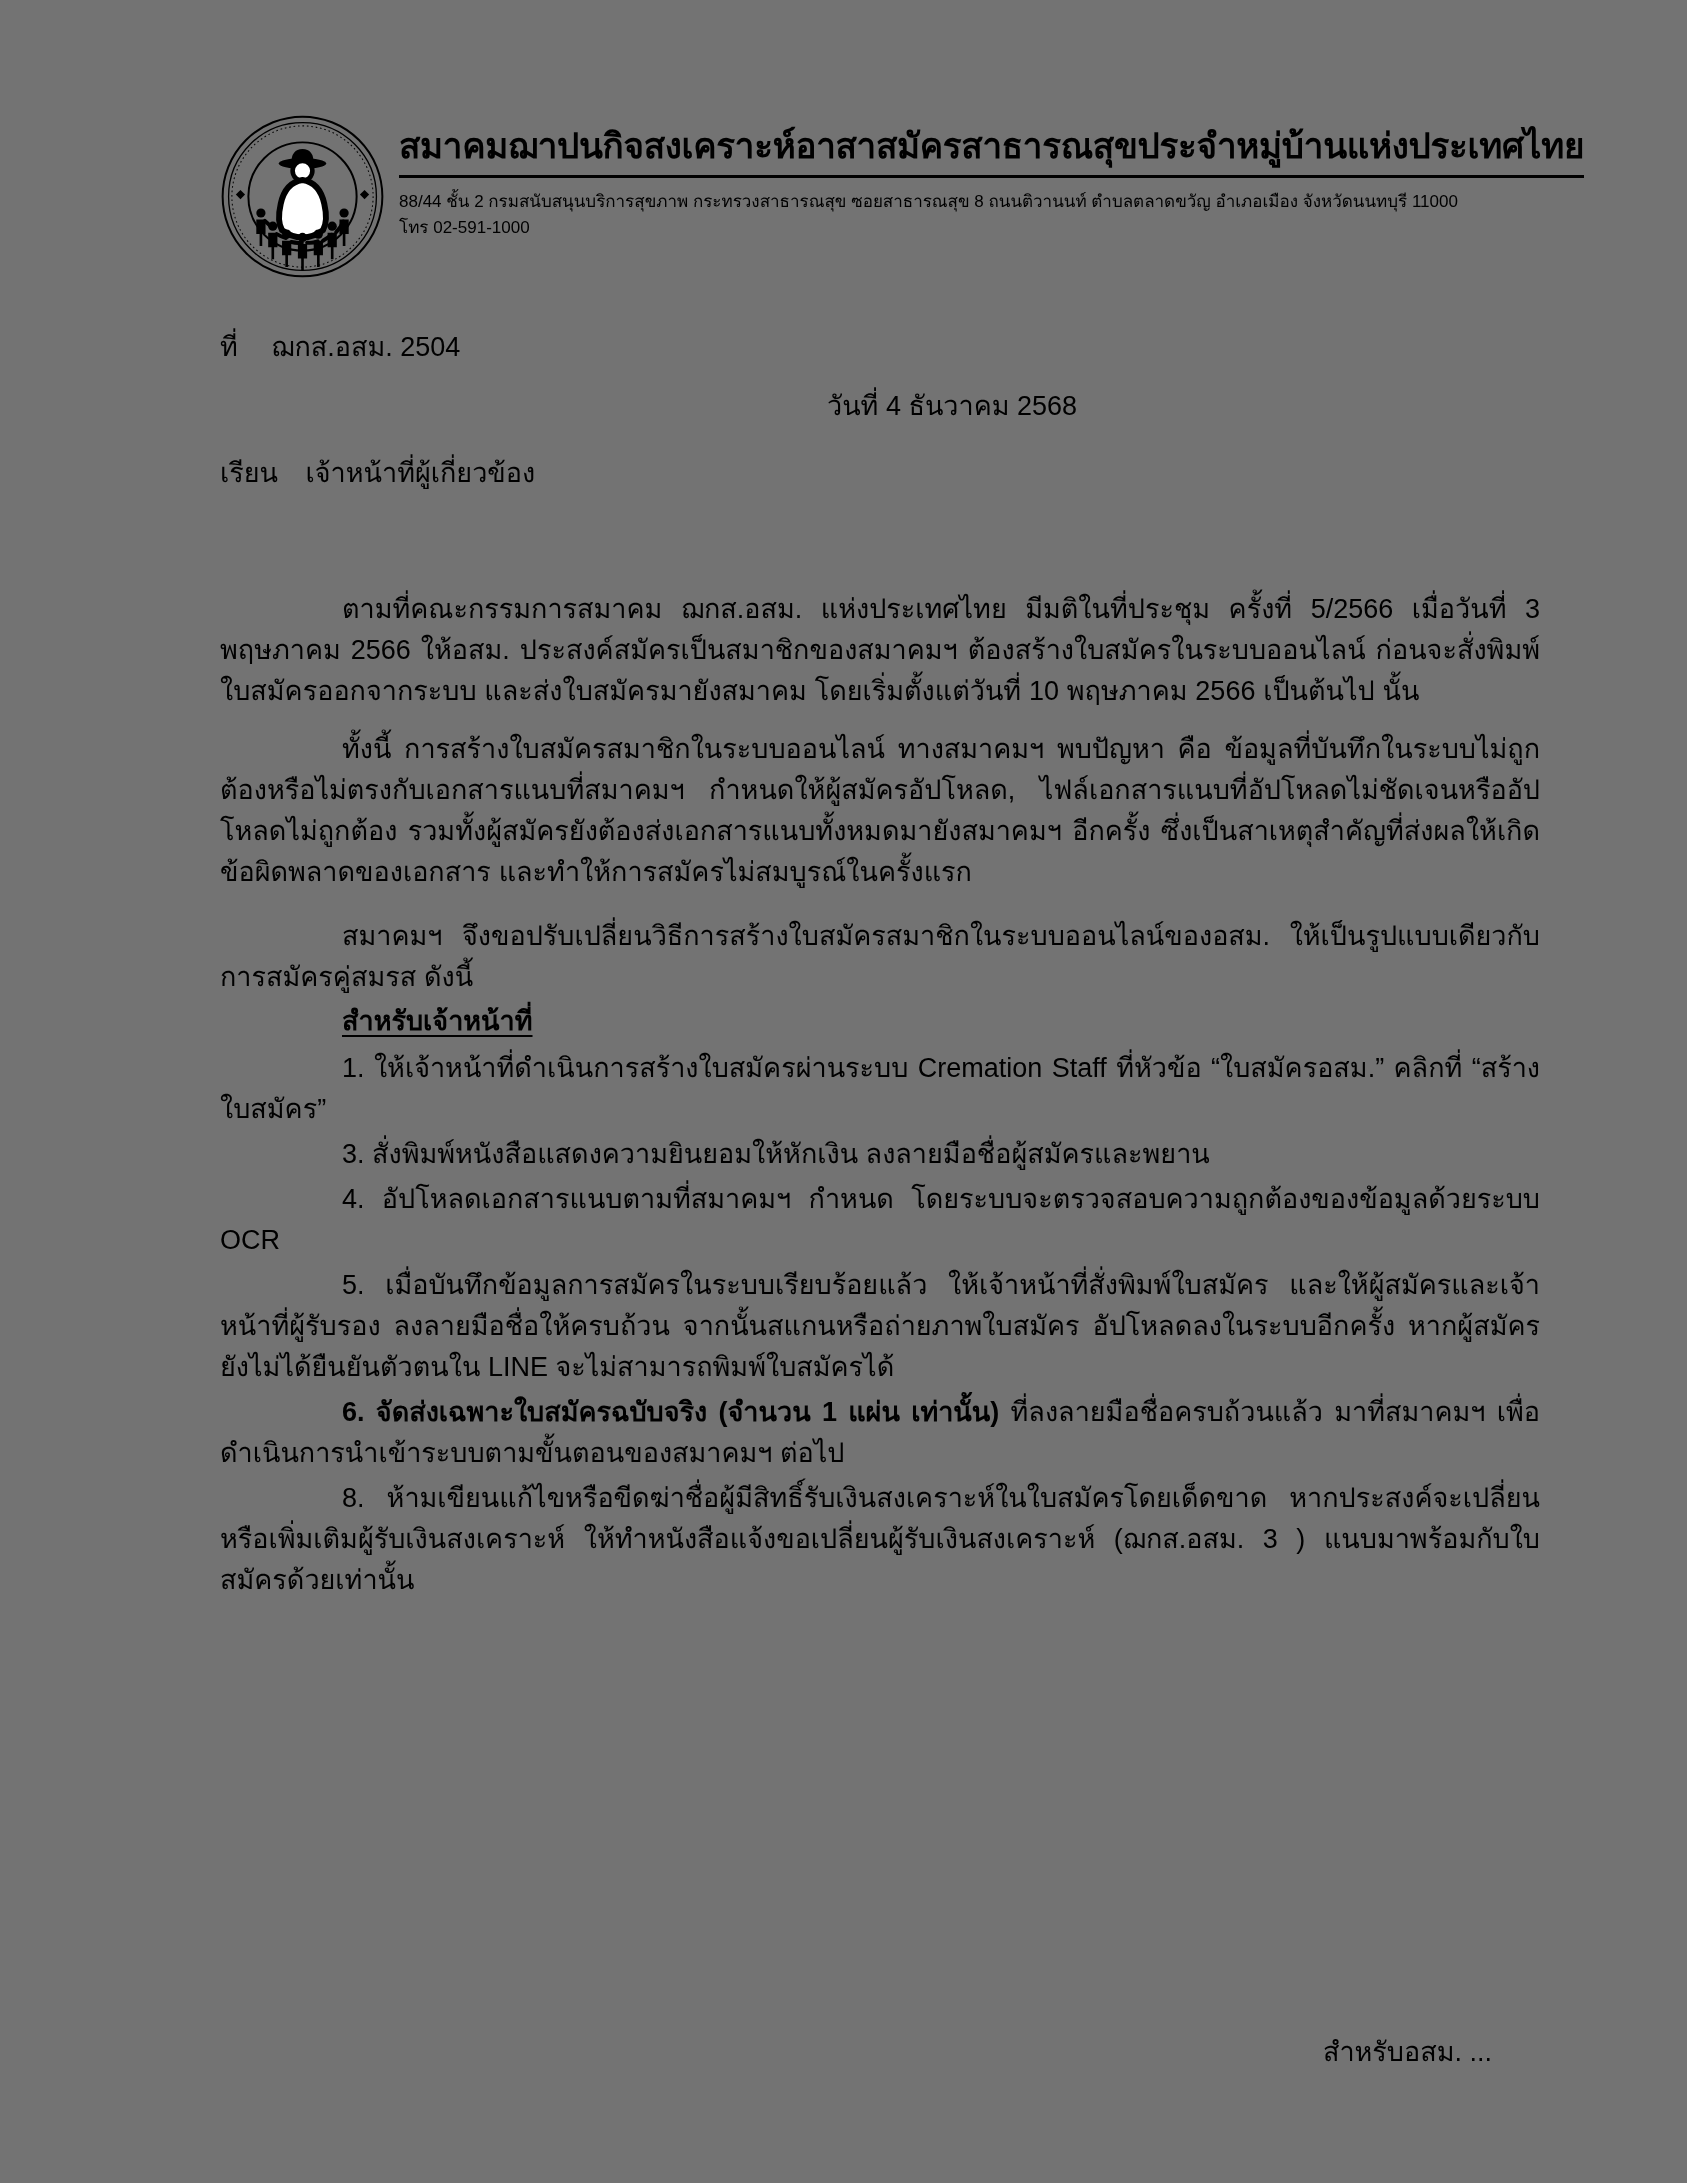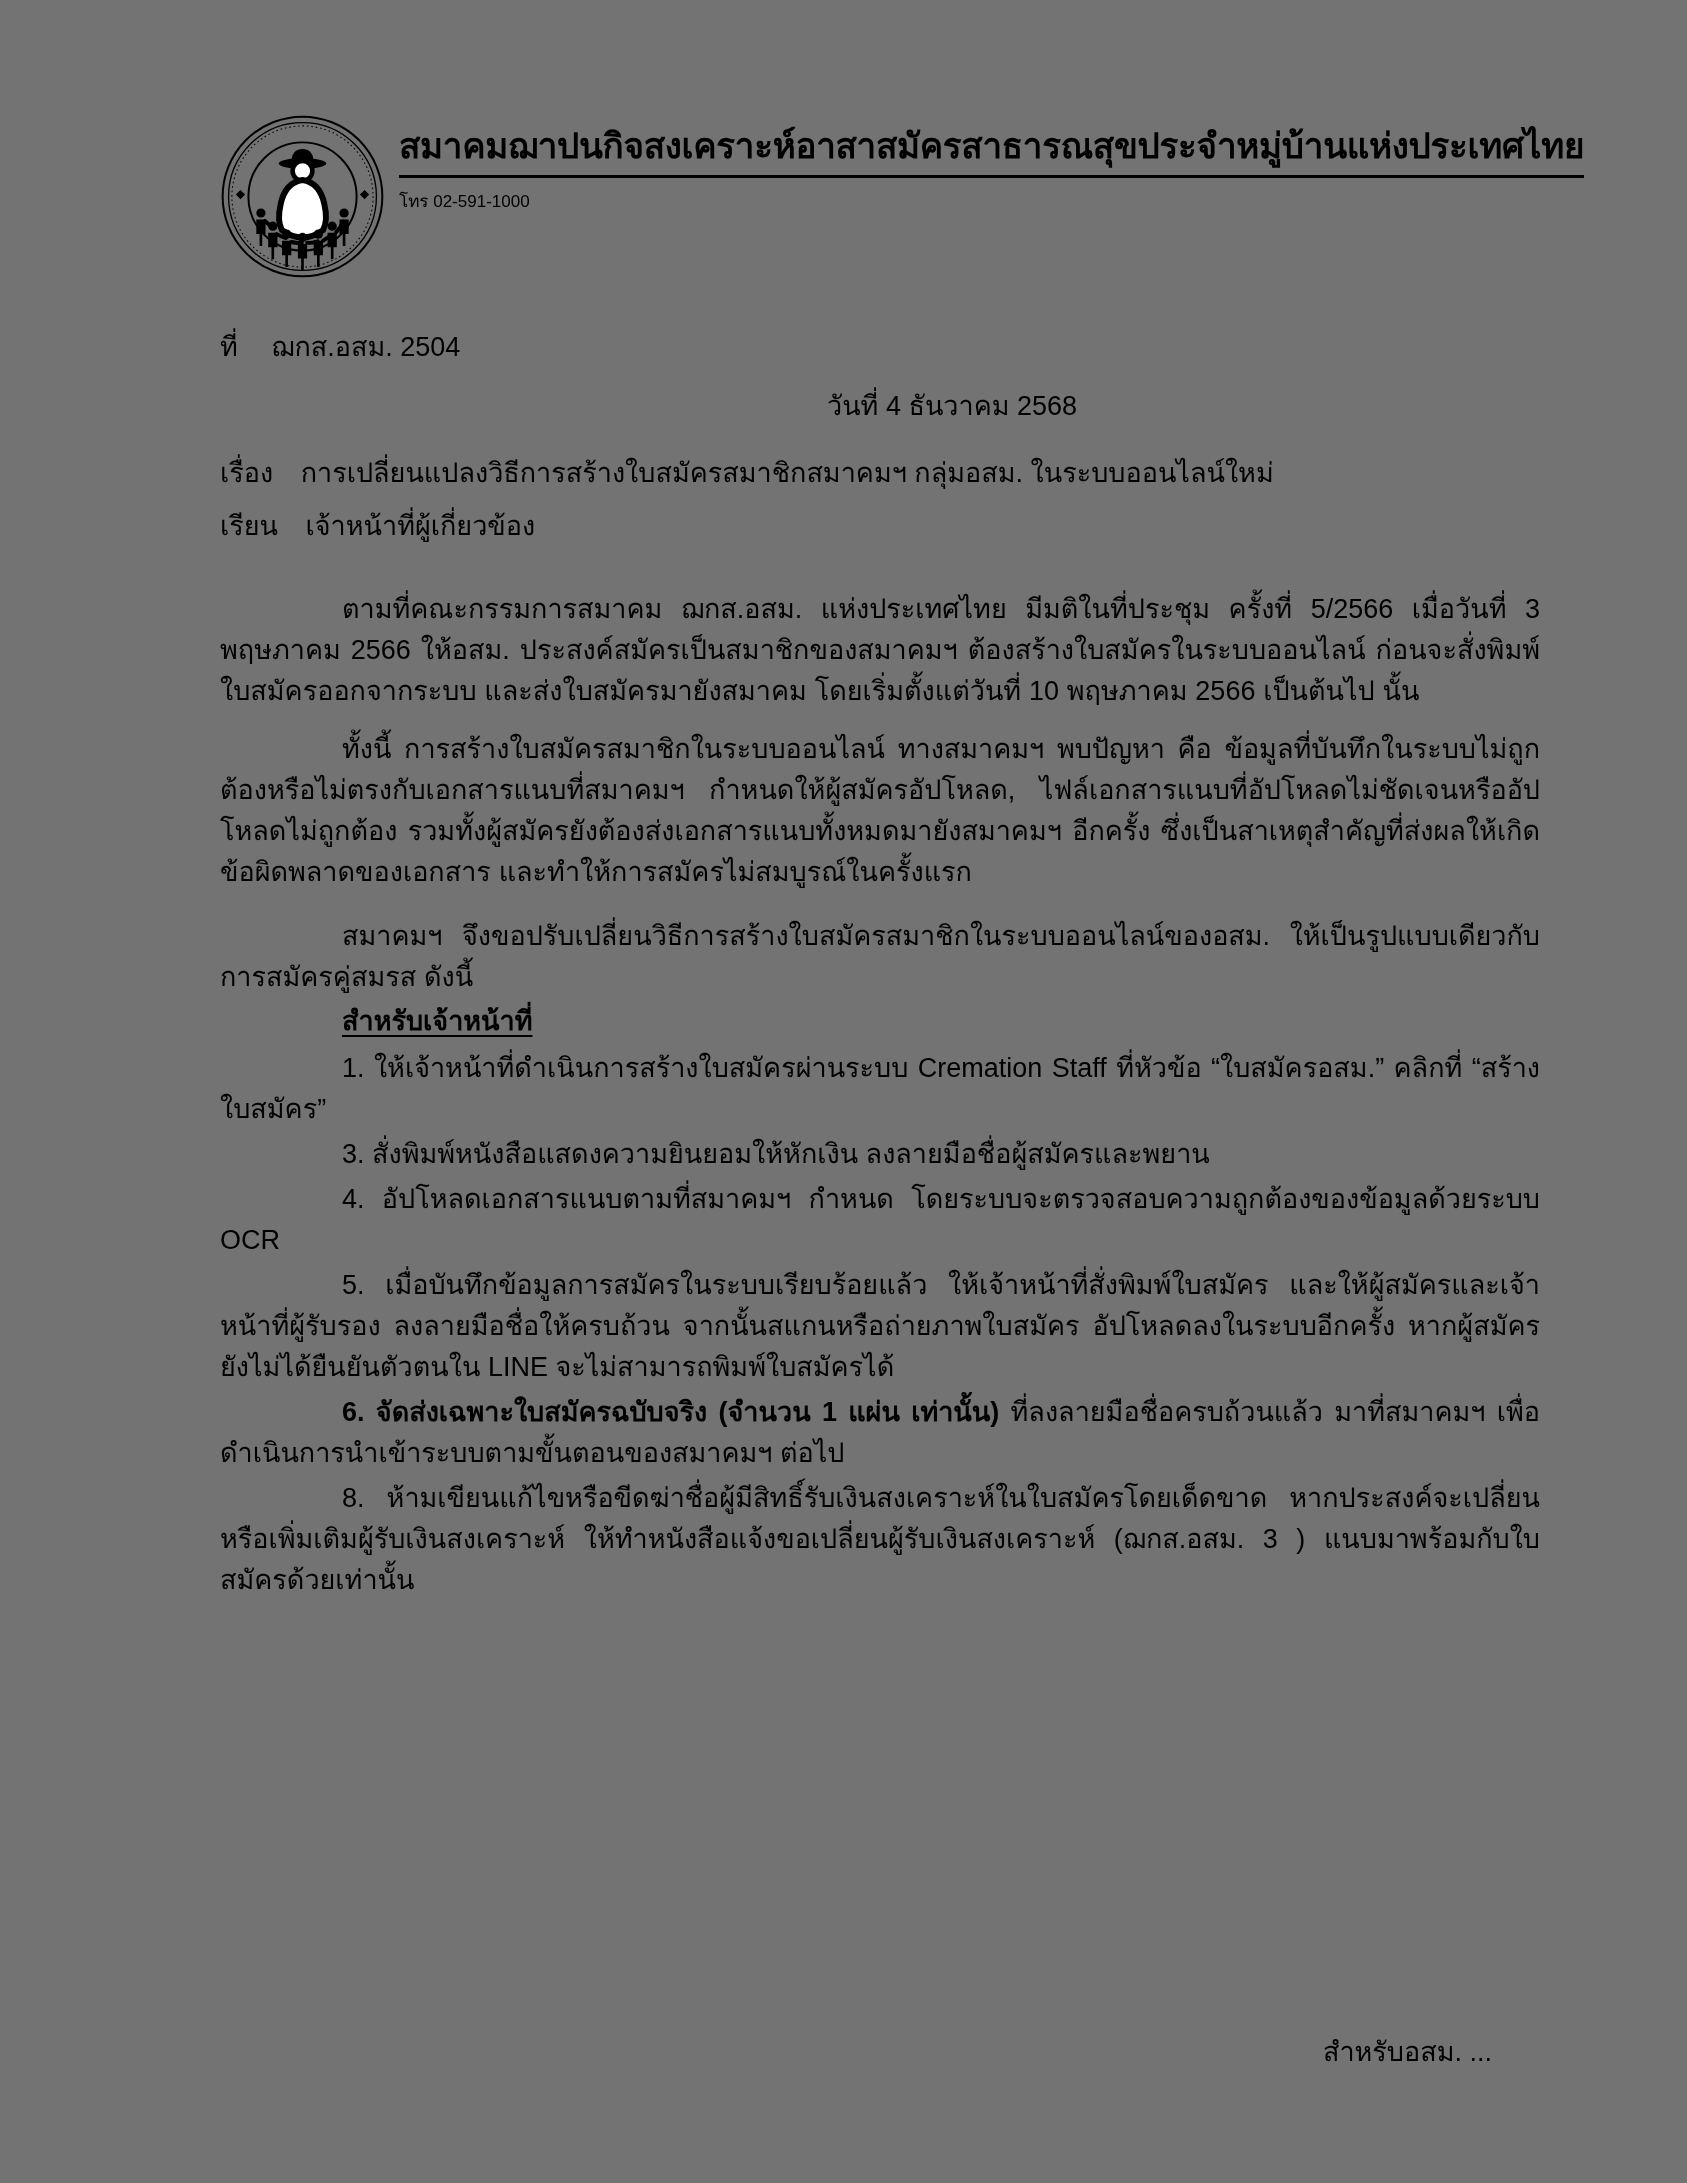--- a/index.html
+++ b/index.html
@@ -234,37 +234,34 @@
             <path d="M156 192 q7 -4 13 -9"></path>
             <path d="M176 179 q7 -7 11 -16"></path>
           </g>
         </g>
       </svg>
     </div>
 
     <div class="head-text">
       <div class="org-name">สมาคมฌาปนกิจสงเคราะห์อาสาสมัครสาธารณสุขประจำหมู่บ้านแห่งประเทศไทย</div>
       <hr class="head-rule">
+      <div class="addr-line">88/44 ชั้น 2 กรมสนับสนุนบริการสุขภาพ กระทรวงสาธารณสุข ซอยสาธารณสุข 8 ถนนติวานนท์ ตำบลตลาดขวัญ อำเภอเมือง จังหวัดนนทบุรี 11000</div>
       <div class="addr-line">โทร 02-591-1000</div>
     </div>
   </div>
 
   <div class="doc-ref">
     <span>ที่</span>
     <span style="display:inline-block;width:18.5px"></span>
     <span>ฌกส.อสม. 2504</span>
   </div>
 
   <div class="doc-date">วันที่   4   ธันวาคม 2568</div>
 
   <div class="subject-block">
-    <div class="field-row">
-      <span class="field-label">เรื่อง</span>
-      <span class="field-value">การเปลี่ยนแปลงวิธีการสร้างใบสมัครสมาชิกสมาคมฯ กลุ่มอสม. ในระบบออนไลน์ใหม่</span>
-    </div>
     <div class="field-row">
       <span class="field-label">เรียน</span>
       <span class="field-value">เจ้าหน้าที่ผู้เกี่ยวข้อง</span>
     </div>
   </div>
 
   <div class="body-block">
 
     <p class="para">ตามที่คณะกรรมการสมาคม ฌกส.อสม. แห่งประเทศไทย มีมติในที่ประชุม ครั้งที่ 5/2566 เมื่อวันที่ 3 พฤษภาคม 2566 ให้อสม. ประสงค์สมัครเป็นสมาชิกของสมาคมฯ ต้องสร้างใบสมัครในระบบออนไลน์ ก่อนจะสั่งพิมพ์ใบสมัครออกจากระบบ และส่งใบสมัครมายังสมาคม โดยเริ่มตั้งแต่วันที่ 10 พฤษภาคม 2566 เป็นต้นไป นั้น</p>
 

